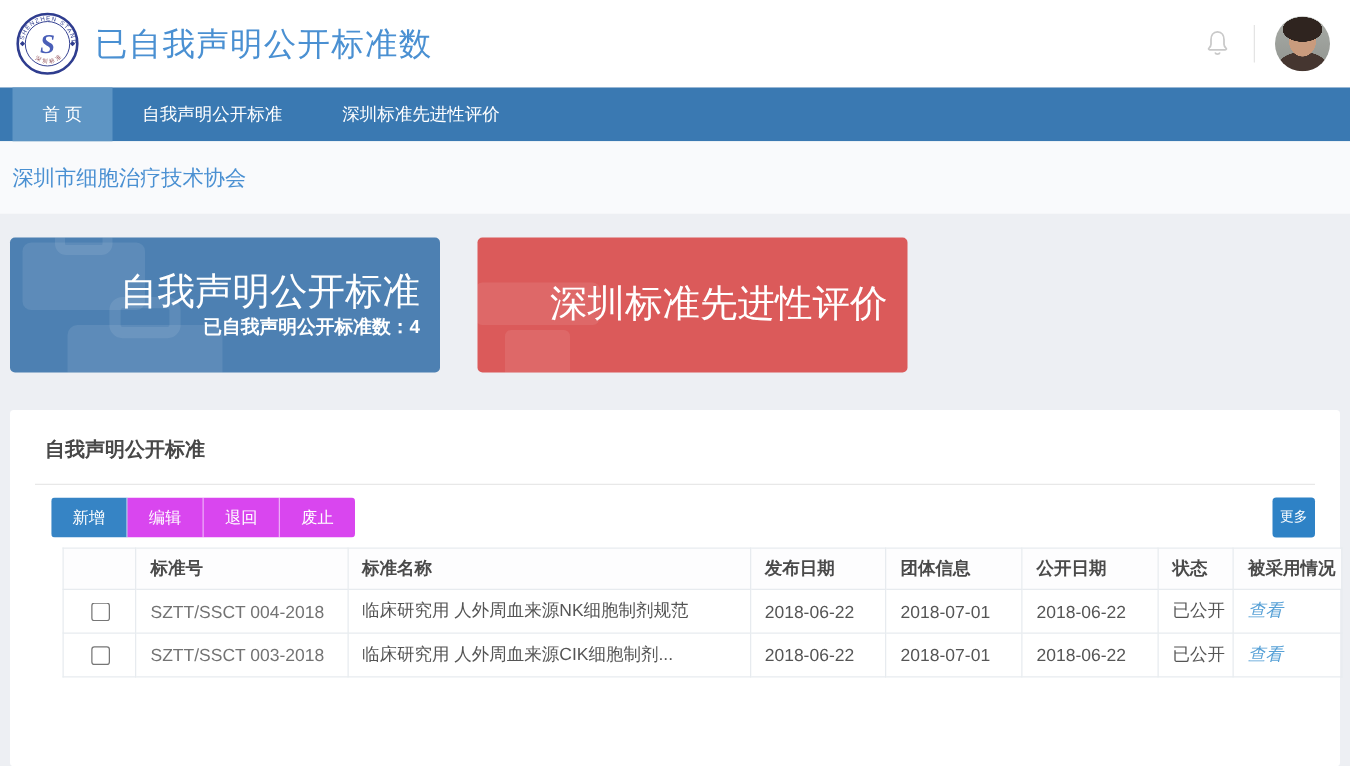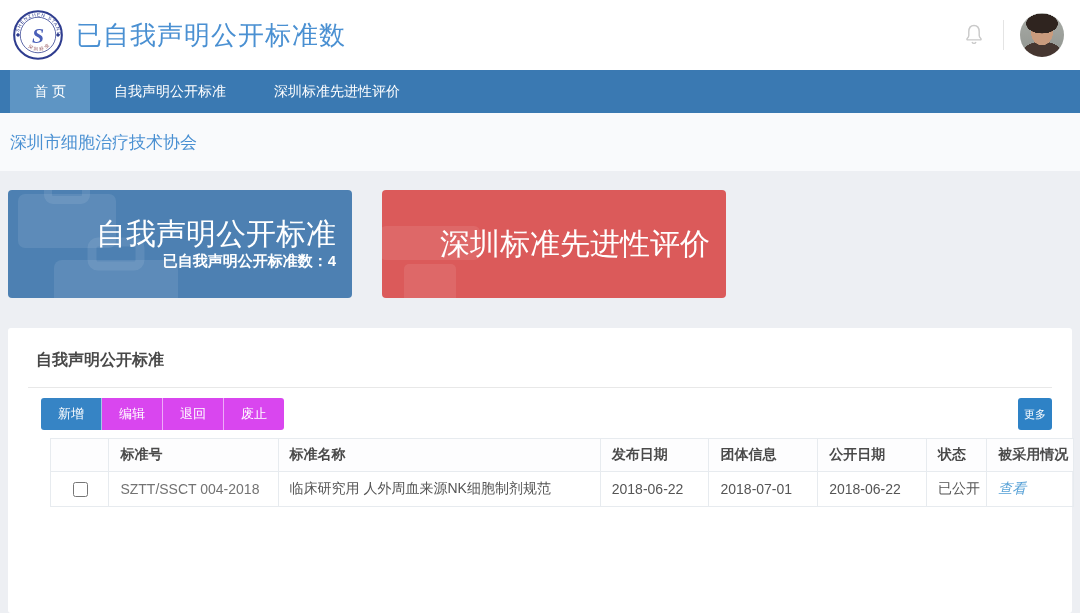--- a/index.html
+++ b/index.html
@@ -190,15 +190,25 @@
       <tr>
         <td class="check-cell"><input type="checkbox" class="row-checkbox" style=""></td>
         <td><span class="std-no">SZTT/SSCT 004-2018</span></td>
         <td>临床研究用 人外周血来源NK细胞制剂规范</td>
         <td>2018-06-22</td>
         <td>2018-07-01</td>
         <td>2018-06-22</td>
         <td>已公开</td>
         <td><span class="view-link">查看</span></td>
       </tr>
+      <tr>
+        <td class="check-cell"><input type="checkbox" class="row-checkbox" style=""></td>
+        <td><span class="std-no">SZTT/SSCT 003-2018</span></td>
+        <td>临床研究用 人外周血来源CIK细胞制剂...</td>
+        <td>2018-06-22</td>
+        <td>2018-07-01</td>
+        <td>2018-06-22</td>
+        <td>已公开</td>
+        <td><span class="view-link">查看</span></td>
+      </tr>
     </tbody>
   </table>
 </div>
 
 </body></html>

